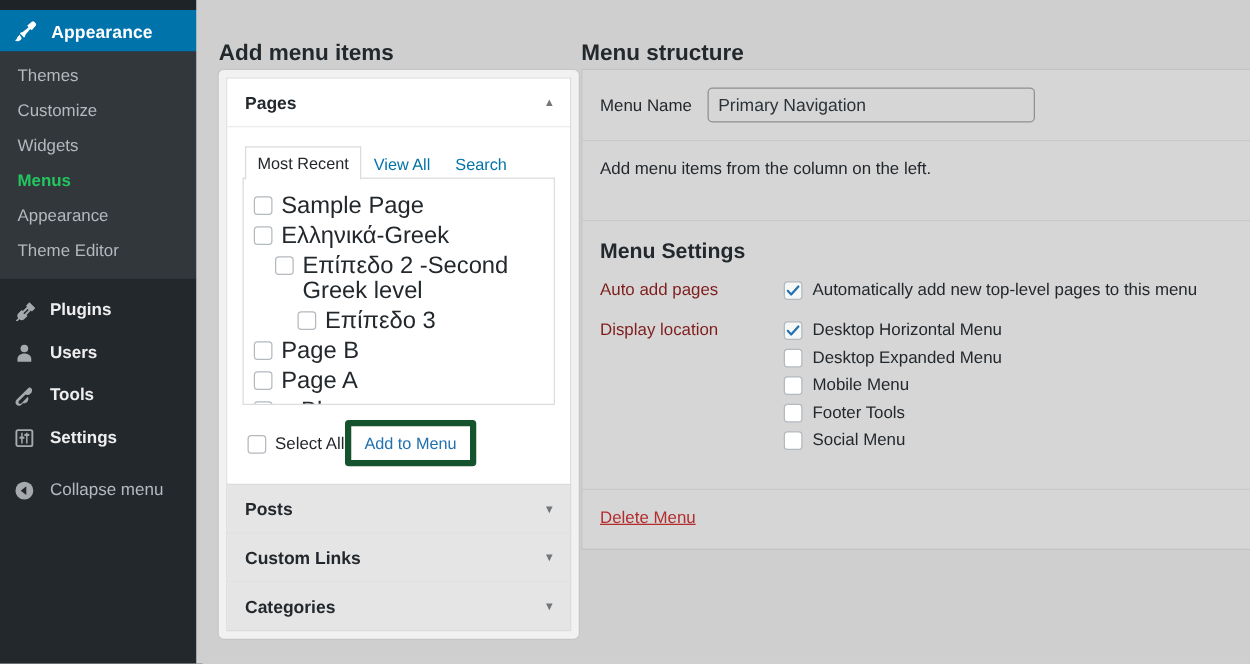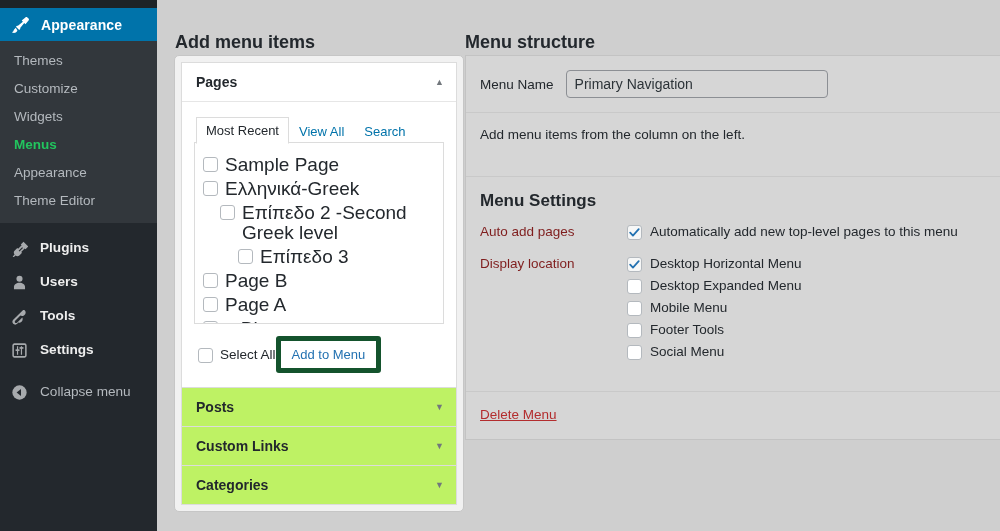--- a/index.html
+++ b/index.html
@@ -76,21 +76,21 @@
     padding:6px;
     margin-left:4px;
     width:290px;
   }
   .acc-panel { background:#fff; border:1px solid #dcdcdc; border-bottom:none; }
   .acc-panel:last-child { border-bottom:1px solid #dcdcdc; }
   .acc-head {
     display:flex; align-items:center; justify-content:space-between;
     padding:11px 12px 11px 14px;
     font-size:14px; font-weight:bold; color:#23282d;
-    background:#bef264;
+    background:#e5e5e5;
   }
   .acc-head.open { border-bottom:1px solid #e6e6e6; background:#fff;}
   .caret { color:#72777c; font-size:9px; line-height:9px; }
   .acc-body { padding:14px 12px 12px 12px; background:#fff; }
 
   
   .tabs { display:flex; align-items:flex-end; margin-left:2px; position:relative; z-index:2; }
   .tab {
     font-size:13px; padding:5px 9px 5px 9px; color:#0073aa; cursor:pointer;
     border:1px solid transparent; border-bottom:none; position:relative; top:1px;

